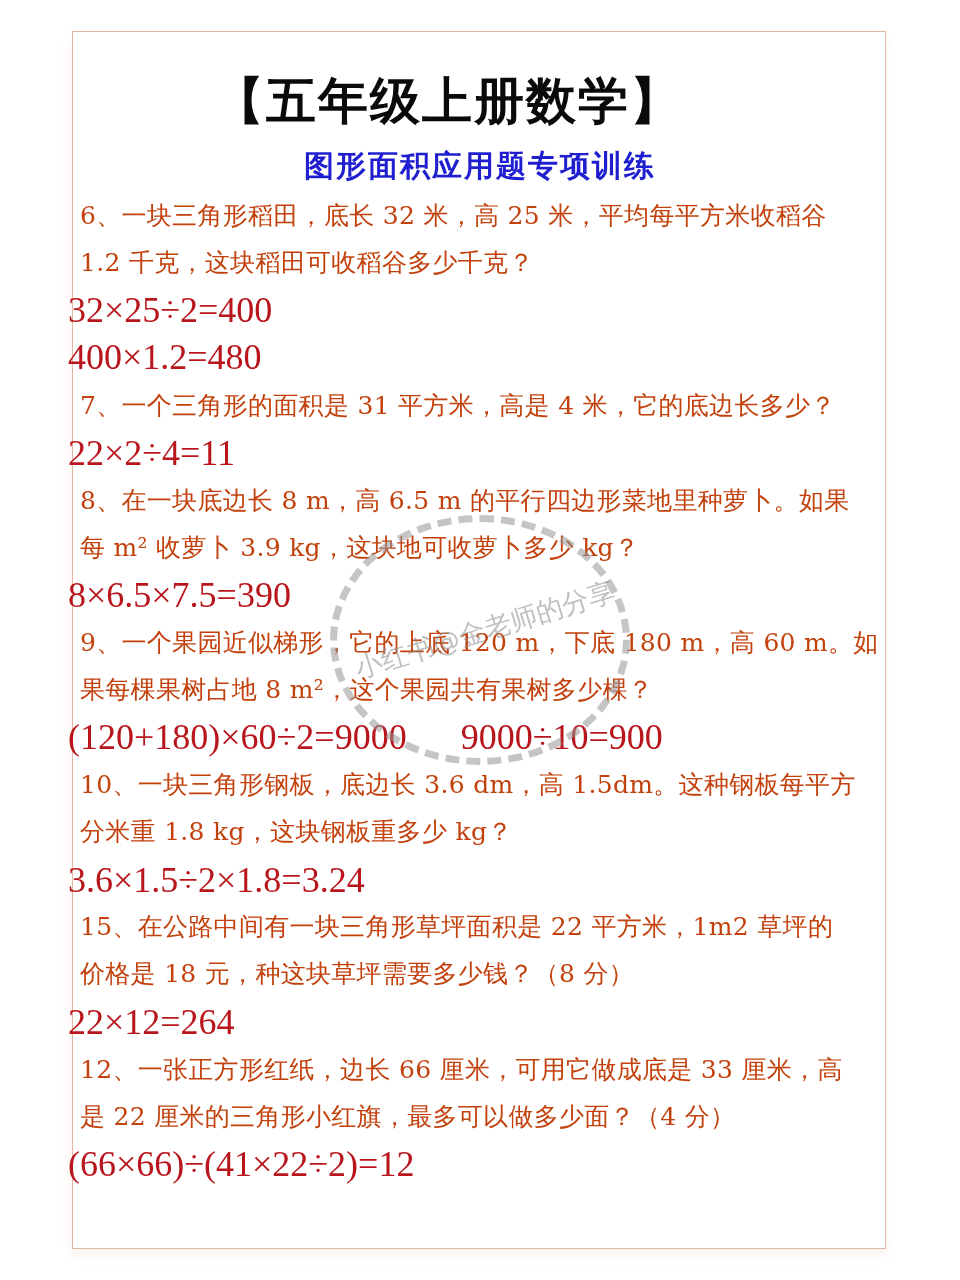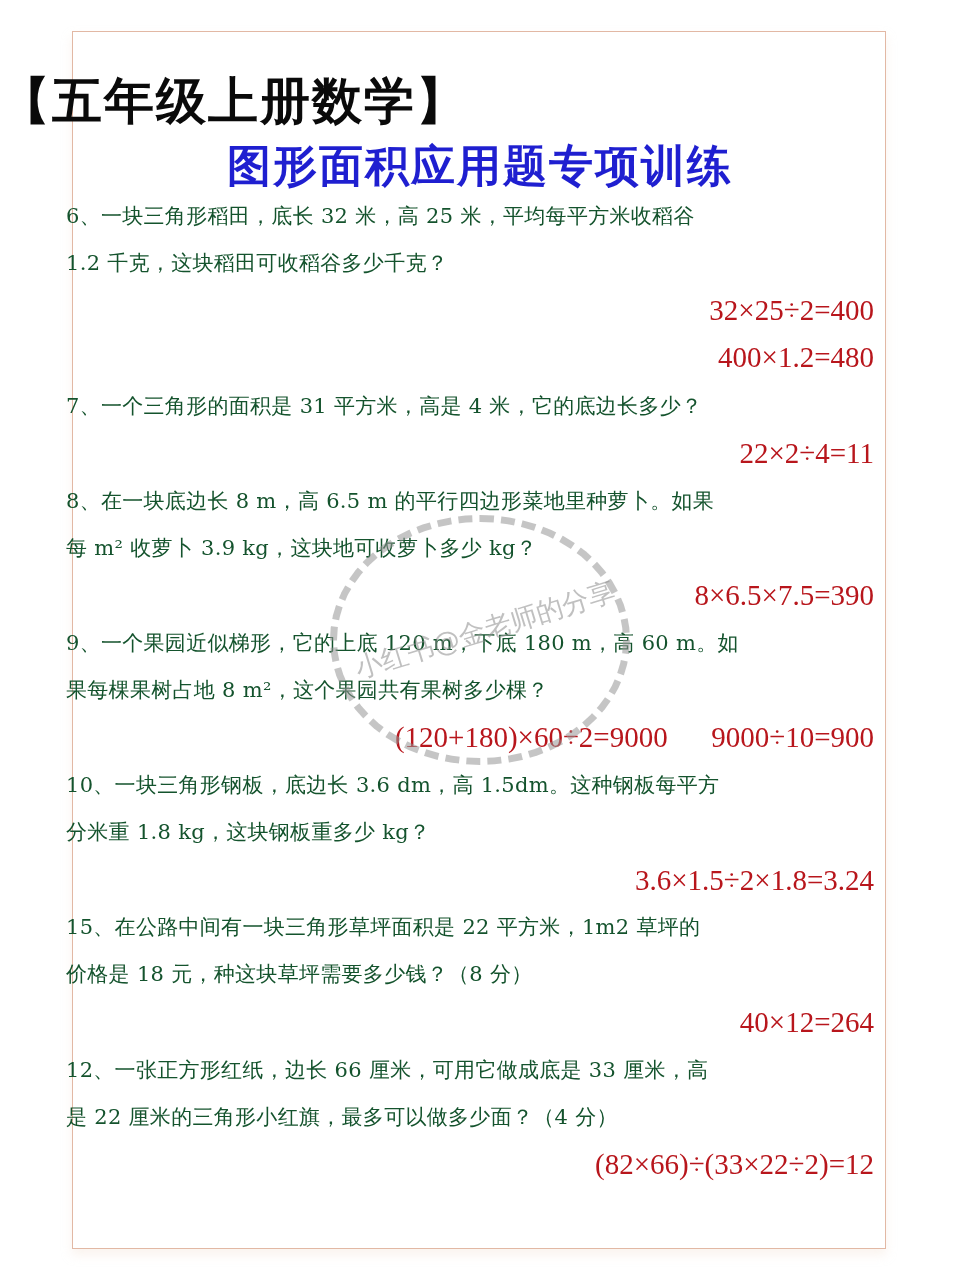--- a/index.html
+++ b/index.html
@@ -24,58 +24,58 @@
     border: 1.5px solid #e2b8a4;
     box-sizing: border-box;
     box-shadow: 0 6px 10px rgba(240, 220, 205, 0.35);
     background: #ffffff;
   }
   .title {
     position: absolute;
     left: 0;
     width: 896px;
     top: 66px;
-    text-align: left;
+    text-align: center;
     font-family: "DejaVu Sans", "Liberation Sans", sans-serif;
     font-weight: bold;
     font-size: 50px;
     line-height: 70px;
     letter-spacing: 2px;
     color: #0a0a0a;
   }
   .subtitle {
     position: absolute;
     left: 0;
     width: 960px;
     top: 138px;
     text-align: center;
     font-family: "DejaVu Sans", "Liberation Sans", sans-serif;
     font-weight: bold;
-    font-size: 44px;
+    font-size: 30px;
     line-height: 56px;
     letter-spacing: 2px;
     color: #1f1fd0;
   }
   .q-line {
     position: absolute;
-    left: 66px;
+    left: 80px;
     width: 800px;
-    font-size: 21px;
+    font-size: 25px;
     line-height: 34px;
     white-space: nowrap;
-    color: #14532d;
+    color: #c2410c;
     letter-spacing: 0.3px;
   }
   .ans-line {
     position: absolute;
-    left: 60px;
+    left: 68px;
     width: 814px;
-    text-align: right;
+    text-align: left;
     font-family: "Liberation Serif", "DejaVu Serif", serif;
-    font-size: 29px;
+    font-size: 36px;
     line-height: 34px;
     color: #b8161c;
     white-space: pre;
   }
   .watermark {
     position: absolute;
     left: 330px;
     top: 515px;
     width: 300px;
     height: 250px;
@@ -122,20 +122,20 @@
 <div class="q-line" style="top:626px">9、一个果园近似梯形，它的上底 120 m，下底 180 m，高 60 m。如</div>
 <div class="q-line" style="top:673px">果每棵果树占地 8 m²，这个果园共有果树多少棵？</div>
 <div class="ans-line" style="top:720px">(120+180)×60÷2=9000      9000÷10=900</div>
 
 <div class="q-line" style="top:768px">10、一块三角形钢板，底边长 3.6 dm，高 1.5dm。这种钢板每平方</div>
 <div class="q-line" style="top:815px">分米重 1.8 kg，这块钢板重多少 kg？</div>
 <div class="ans-line" style="top:863px">3.6×1.5÷2×1.8=3.24</div>
 
 <div class="q-line" style="top:910px">15、在公路中间有一块三角形草坪面积是 22 平方米，1m2 草坪的</div>
 <div class="q-line" style="top:957px">价格是 18 元，种这块草坪需要多少钱？（8 分）</div>
-<div class="ans-line" style="top:1005px">40×12=264</div>
+<div class="ans-line" style="top:1005px">22×12=264</div>
 
 <div class="q-line" style="top:1053px">12、一张正方形红纸，边长 66 厘米，可用它做成底是 33 厘米，高</div>
 <div class="q-line" style="top:1100px">是 22 厘米的三角形小红旗，最多可以做多少面？（4 分）</div>
-<div class="ans-line" style="top:1147px">(82×66)÷(33×22÷2)=12</div>
+<div class="ans-line" style="top:1147px">(66×66)÷(41×22÷2)=12</div>
 
 <div class="watermark"></div>
 <div class="watermark-text">小红书@金老师的分享</div>
 
 </body></html>

